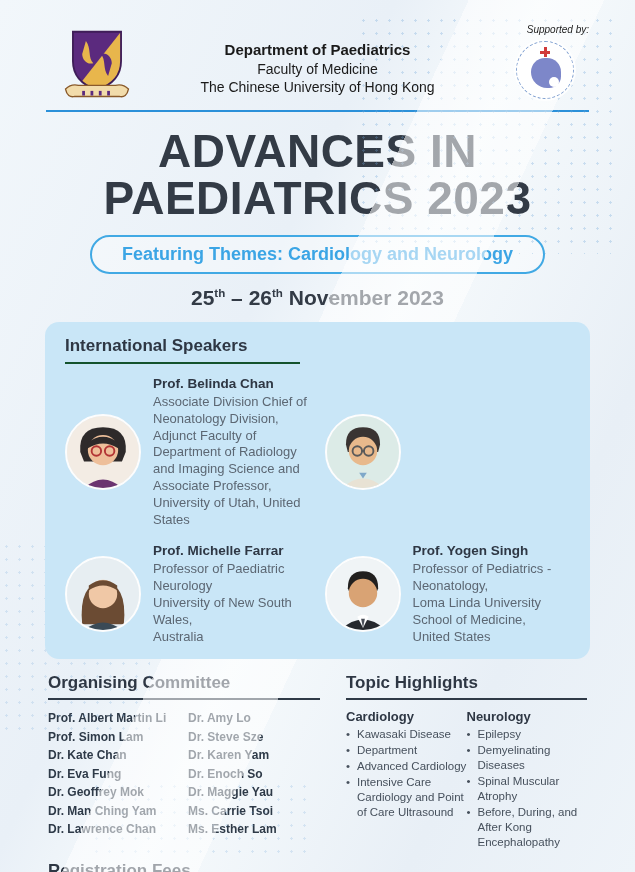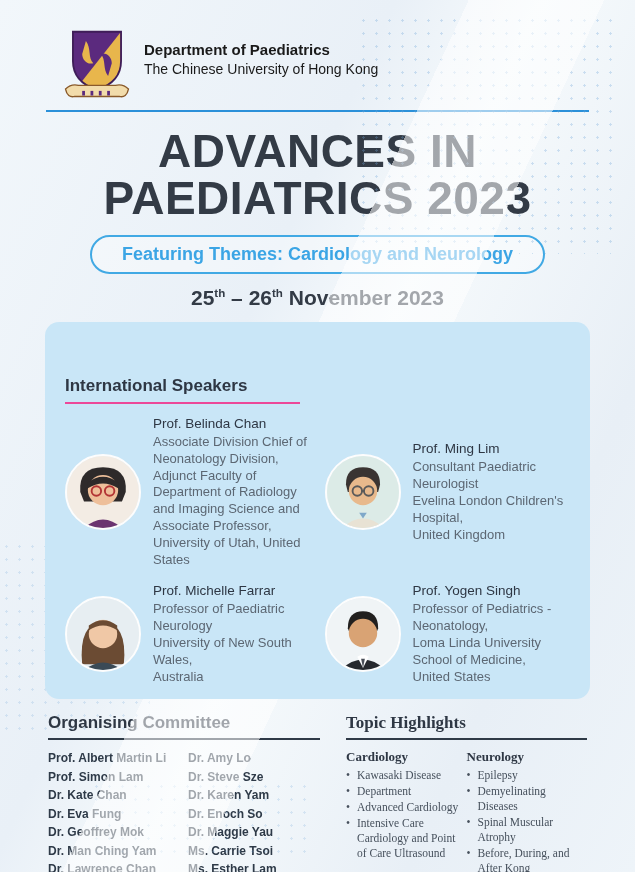--- a/index.html
+++ b/index.html
@@ -13,21 +13,21 @@
   }
   .dots { position:absolute; background-image:radial-gradient(rgba(110,165,215,.30) 1.3px, transparent 1.4px); background-size:13px 13px; pointer-events:none; }
   .dots.d1 { right:18px; top:14px; width:260px; height:240px; }
   .dots.d2 { left:0; top:540px; width:150px; height:200px; opacity:.7; }
   .dots.d3 { left:90px; top:780px; width:220px; height:80px; opacity:.7; }
   .stripe { position:absolute; background:linear-gradient(115deg, transparent 45%, rgba(255,255,255,.55) 45%, rgba(255,255,255,.55) 58%, transparent 58%); inset:0; pointer-events:none; }
 
   
   .header { position:relative; display:flex; align-items:flex-start; padding:24px 46px 0 60px; gap:10px; }
   .crest { width:74px; height:76px; flex:0 0 auto; margin-top:4px; }
-  .header-text { flex:1; padding-top:16px; line-height:1.3; }
+  .header-text { flex:1; text-align:center; padding-top:16px; line-height:1.3; }
   .header-text .l1 { font-size:15px; font-weight:bold; color:#1a1a1a; }
   .header-text .l2, .header-text .l3 { font-size:14px; color:#1a1a1a; }
   .cumed { width:74px; height:72px; flex:0 0 auto; margin-top:12px; }
   .supported { width:88px; flex:0 0 auto; text-align:center; }
   .supported-label { font-size:10px; font-style:italic; color:#222; text-align:right; margin-bottom:6px; }
   .hkpna { width:58px; height:58px; margin:0 auto; border-radius:50%; background:#fff; border:1px dashed #7f9fd0; position:relative; box-shadow:0 0 0 2px rgba(255,255,255,.8); }
   .hkpna .blob { position:absolute; left:14px; top:16px; width:30px; height:30px; background:#7d87c9; border-radius:50% 50% 42% 58%; }
   .hkpna .blob::after { content:""; position:absolute; right:2px; bottom:1px; width:10px; height:10px; background:#fff; border-radius:50%; }
   .hkpna .cross { position:absolute; left:50%; top:5px; width:10px; height:10px; transform:translateX(-50%); }
   .hkpna .cross::before, .hkpna .cross::after { content:""; position:absolute; background:#d03a3a; }
@@ -37,32 +37,32 @@
 
   
   .title { text-align:center; margin-top:16px; font-weight:bold; font-size:46px; line-height:1.02; letter-spacing:.5px; color:#333b46; }
   .theme-wrap { text-align:center; margin-top:13px; }
   .theme-pill { display:inline-block; border:2px solid #41a9e4; border-radius:22px; padding:7px 30px; color:#3ba5e5; font-weight:bold; font-size:18px; background:rgba(255,255,255,.35); }
   .date { text-align:center; margin-top:12px; font-size:21px; font-weight:bold; color:#333b46; }
   .date sup, .fee-tier sup { font-size:.55em; vertical-align:super; }
 
   
   .speakers { position:relative; margin:12px 45px 0; background:#c9e6f7; border-radius:14px; padding:14px 20px 14px; }
-  .panel-heading { font-size:17px; font-weight:bold; color:#2e3744; border-bottom:2px solid #ec4899; padding-bottom:6px; width:235px;margin-top:40px; }
+  .panel-heading { font-size:17px; font-weight:bold; color:#2e3744; border-bottom:2px solid #14532d; padding-bottom:6px; width:235px; }
   .speaker-grid { display:grid; grid-template-columns:1fr 1fr; column-gap:14px; row-gap:14px; margin-top:12px; }
   .speaker { display:flex; align-items:center; gap:12px; }
   .speaker-photo { width:76px; height:76px; border-radius:50%; overflow:hidden; flex:0 0 auto; border:2px solid #fdfdfd; background:#e9f2f5; }
   .speaker-photo svg { display:block; width:100%; height:100%; }
-  .speaker-name { font-size:13.5px; font-weight:normal; color:#2e3744; margin-bottom:3px; }
+  .speaker-name { font-size:13.5px; font-weight:bold; color:#2e3744; margin-bottom:3px; }
   .speaker-desc { font-size:13px; color:#5c6773; line-height:1.3; white-space:pre-line; }
 
   
   .two-col { display:flex; margin:14px 48px 0; gap:18px; }
   .committee { width:280px; }
-  .topics { flex:1;font-family:Liberation Serif, serif; }
+  .topics { flex:1; }
   .sec-heading { font-size:17px; font-weight:bold; color:#2e3744; border-bottom:2px solid #2f3a47; padding-bottom:5px; }
   .committee .sec-heading { width:272px; }
   .topics .sec-heading { width:100%; }
   .committee-cols { display:flex; margin-top:9px; }
   .committee-col { width:140px; }
   .committee-col div { font-size:12px; font-weight:bold; color:#2e3a48; line-height:18.5px; }
   .topic-cols { display:flex; margin-top:9px; }
   .topic-col { width:50%; }
   .topic-title { font-size:13px; font-weight:bold; color:#2e3744; margin-bottom:3px; }
   .topic-col ul { list-style:none; }
@@ -104,21 +104,29 @@
         <g fill="#5b2a7e">
             <rect x="24" y="68" width="3" height="5"></rect>
             <rect x="33" y="68" width="3" height="5"></rect>
             <rect x="42" y="68" width="3" height="5"></rect>
             <rect x="51" y="68" width="3" height="5"></rect>
           </g>
       </svg>
     </div>
     <div class="header-text">
       <div class="l1">Department of Paediatrics</div>
+      <div class="l2">Faculty of Medicine</div>
       <div class="l3">The Chinese University of Hong Kong</div>
+    </div>
+    <div class="supported">
+      <div class="supported-label">Supported by:</div>
+      <div class="hkpna">
+        <div class="cross"></div>
+        <div class="blob"></div>
+      </div>
     </div>
   </div>
   <div class="header-rule"></div>
 
   <div class="title">
     <div>ADVANCES IN</div>
     <div>PAEDIATRICS 2023</div>
   </div>
   <div class="theme-wrap">
     <div class="theme-pill">Featuring Themes: Cardiology and Neurology</div>
@@ -159,26 +167,20 @@
               <path d="M20 30 q0 -18 18 -18 q18 0 18 18 l-2 8 l-32 0 z" fill="#3a3432"></path>
               <circle cx="38" cy="37" r="15" fill="#e8b98c"></circle>
               <g stroke="#5a5a5a" stroke-width="2" fill="none">
                 <circle cx="32" cy="37" r="5"></circle>
                 <circle cx="44" cy="37" r="5"></circle>
                 <path d="M37 37 h2"></path>
               </g>
               <path d="M16 76 q22 -20 44 0 z" fill="#e8e2d4"></path>
               <path d="M34 60 l4 6 l4 -6 z" fill="#7fa8c9"></path>
             </svg>
-        </div>
-        <div>
-          <div class="speaker-name">Prof. Ming Lim</div>
-          <div class="speaker-desc">Consultant Paediatric Neurologist
-Evelina London Children's Hospital,
-United Kingdom</div>
         </div>
       </div>
 
       <div class="speaker">
         <div class="speaker-photo">
           <svg viewBox="0 0 76 76">
               <rect width="76" height="76" fill="#e7eef2"></rect>
               <path d="M16 70 q-4 -44 22 -44 q26 0 22 44 z" fill="#6b4b33"></path>
               <circle cx="38" cy="38" r="15" fill="#f0c8a6"></circle>
               <path d="M23 34 q15 -10 30 0 l0 -5 q-15 -11 -30 0 z" fill="#6b4b33"></path>

